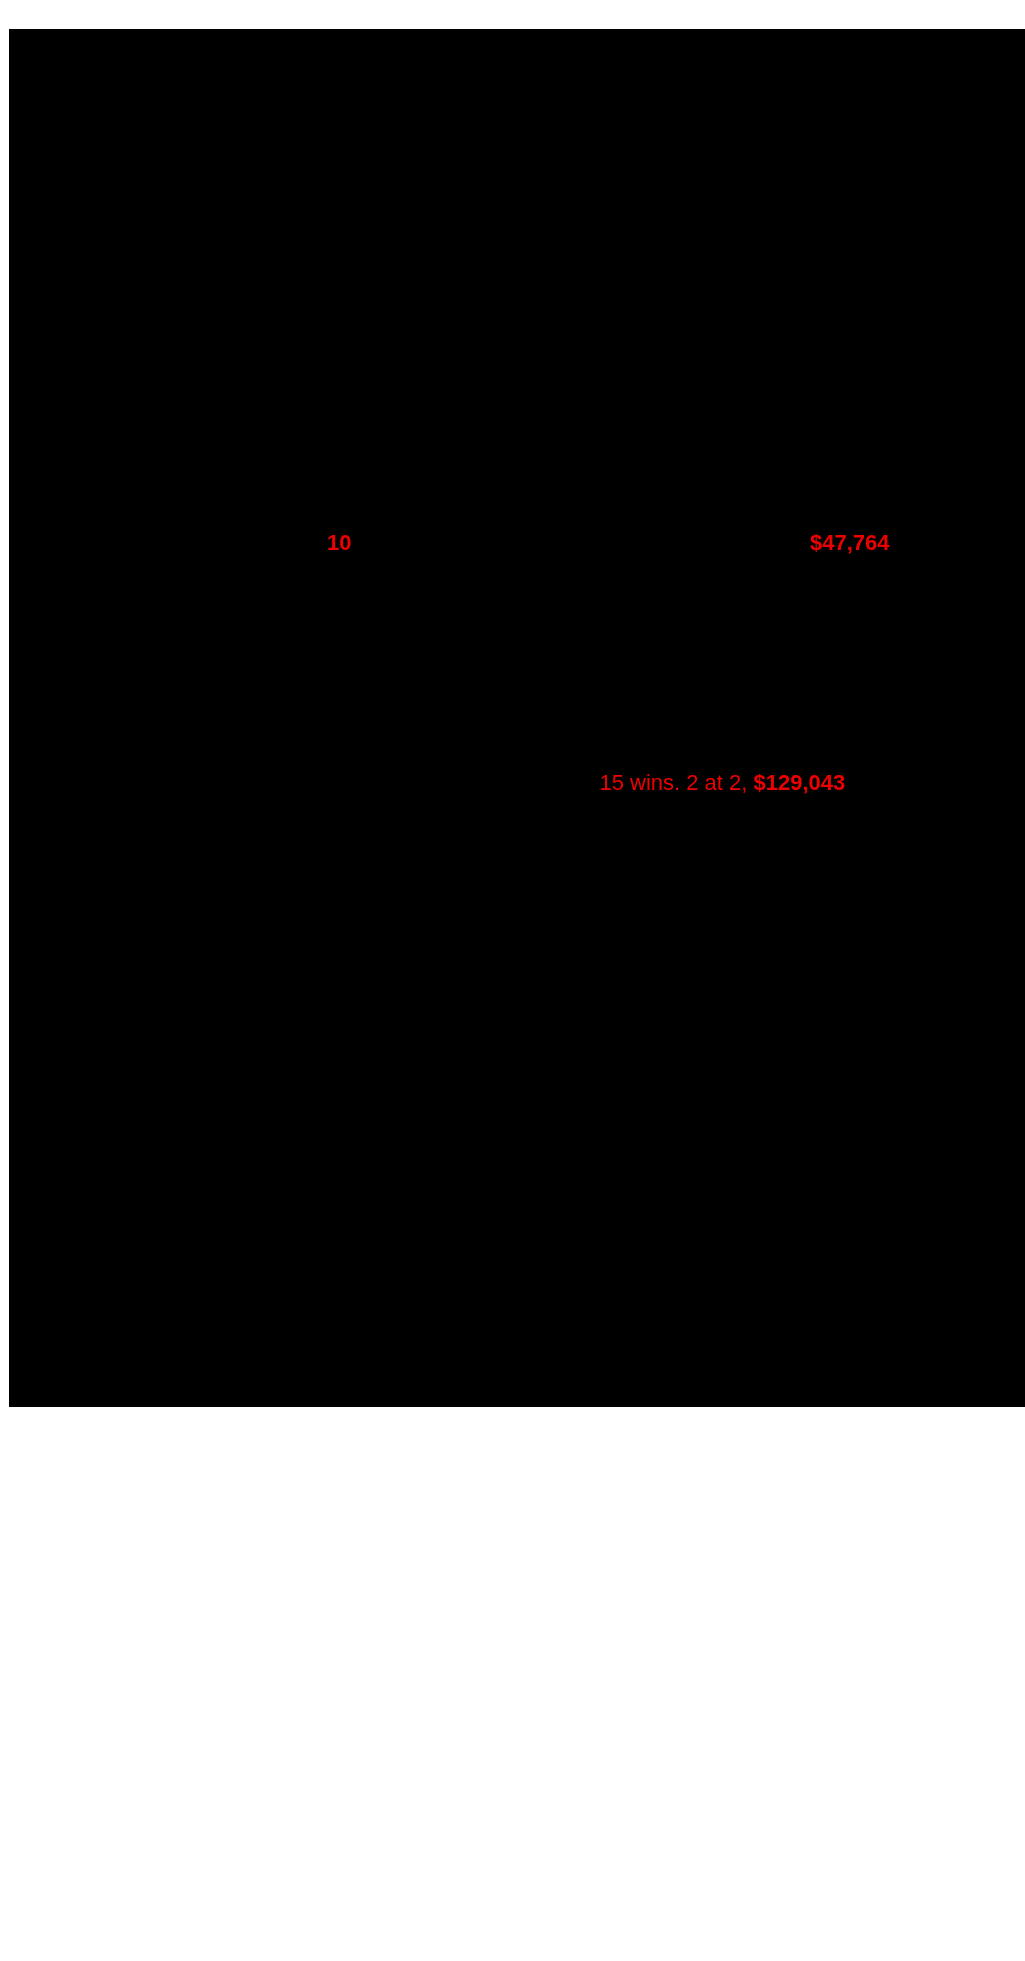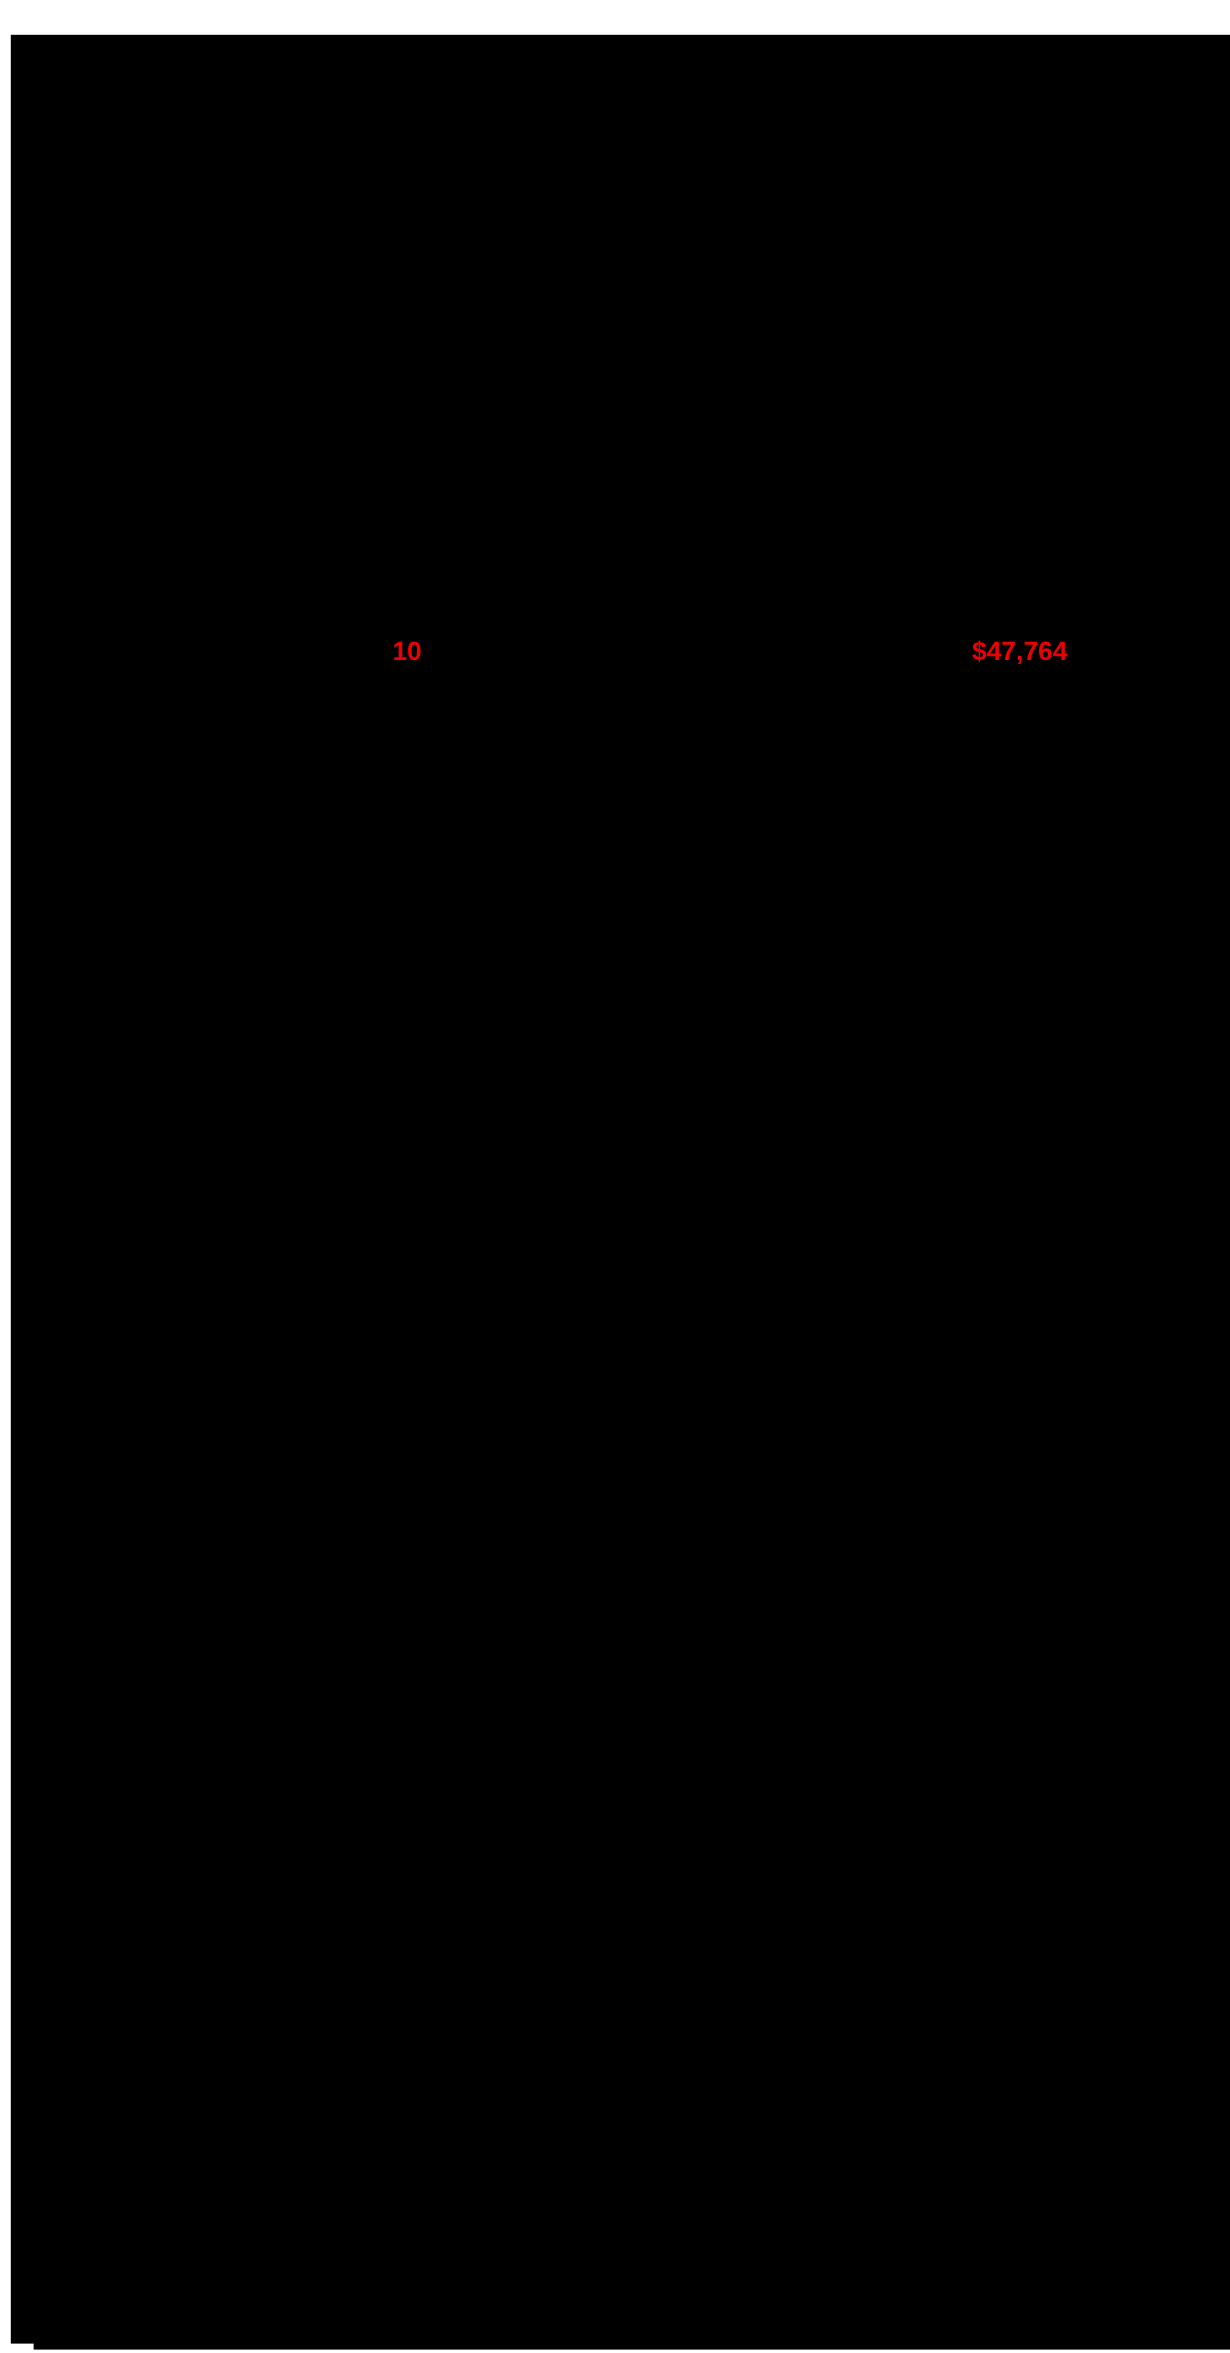--- a/index.html
+++ b/index.html
@@ -3,21 +3,21 @@
 <meta charset="utf-8">
 <style>
   html, body {
     margin: 0;
     padding: 0;
     background: #ffffff;
   }
   .page-canvas {
     position: relative;
     width: 1025px;
-    height: 1961px;
+    height: 1407px;
     background: #ffffff;
     overflow: hidden;
     font-family: "Liberation Sans", sans-serif;
   }
   
   .scan-image {
     position: absolute;
     left: 9px;
     top: 29px;
     width: 1016px;
@@ -52,14 +52,17 @@
 <div class="page-canvas">
 
   <div class="scan-image"></div>
 
   <div class="scan-notch"></div>
 
   <div class="annotation bold" id="ann-hip-number" style="color: rgb(238, 0, 0);">10</div>
 
   <div class="annotation bold" id="ann-earnings" style="color: rgb(238, 0, 0);">$47,764</div>
 
+  <div class="annotation" id="ann-race-record" style="color: rgb(238, 0, 0);">
+    <span class="record-prefix">15 wins. 2 at 2, </span><span class="record-earnings">$129,043</span>
+  </div>
 
 </div>
 
 </body></html>

